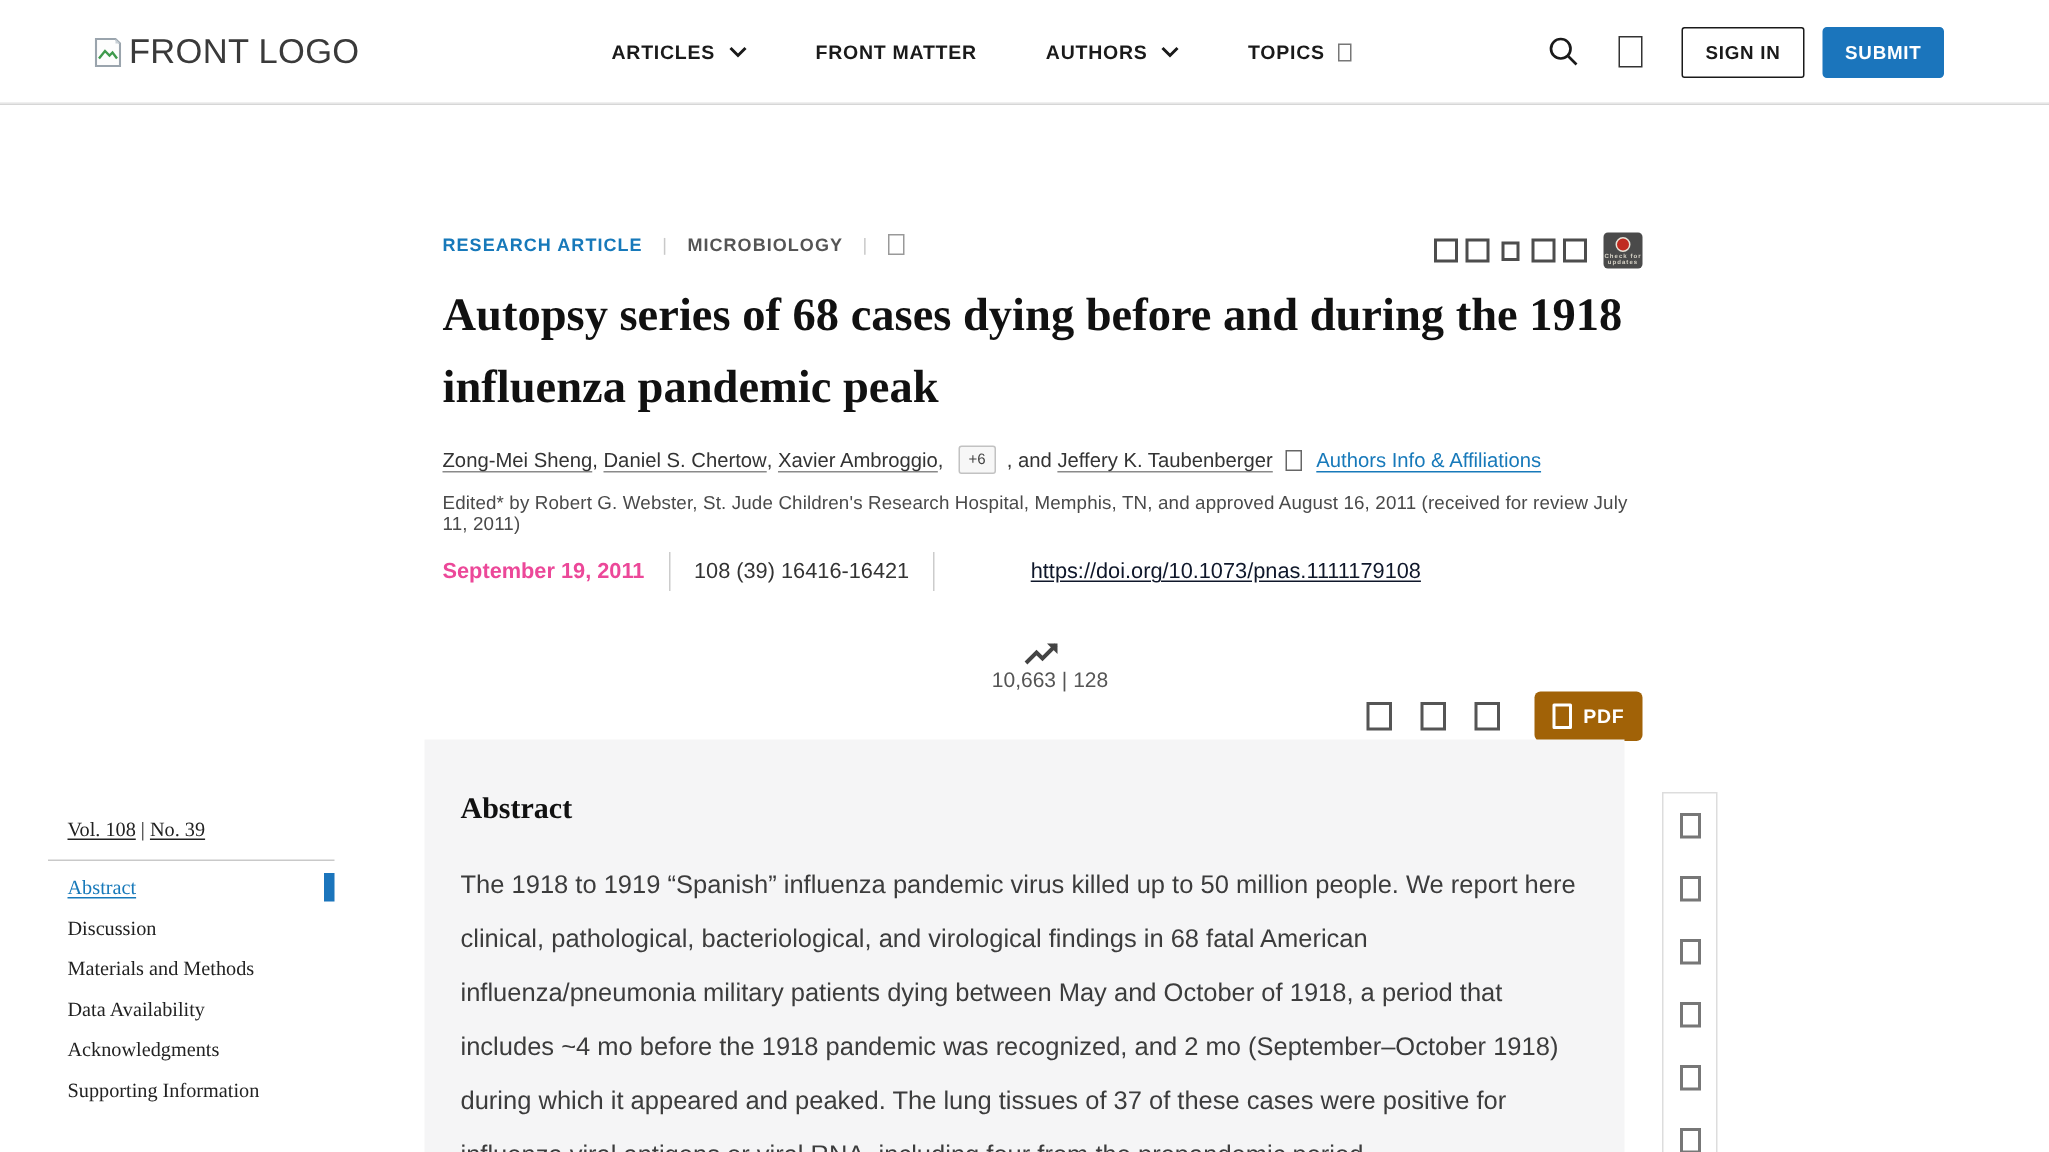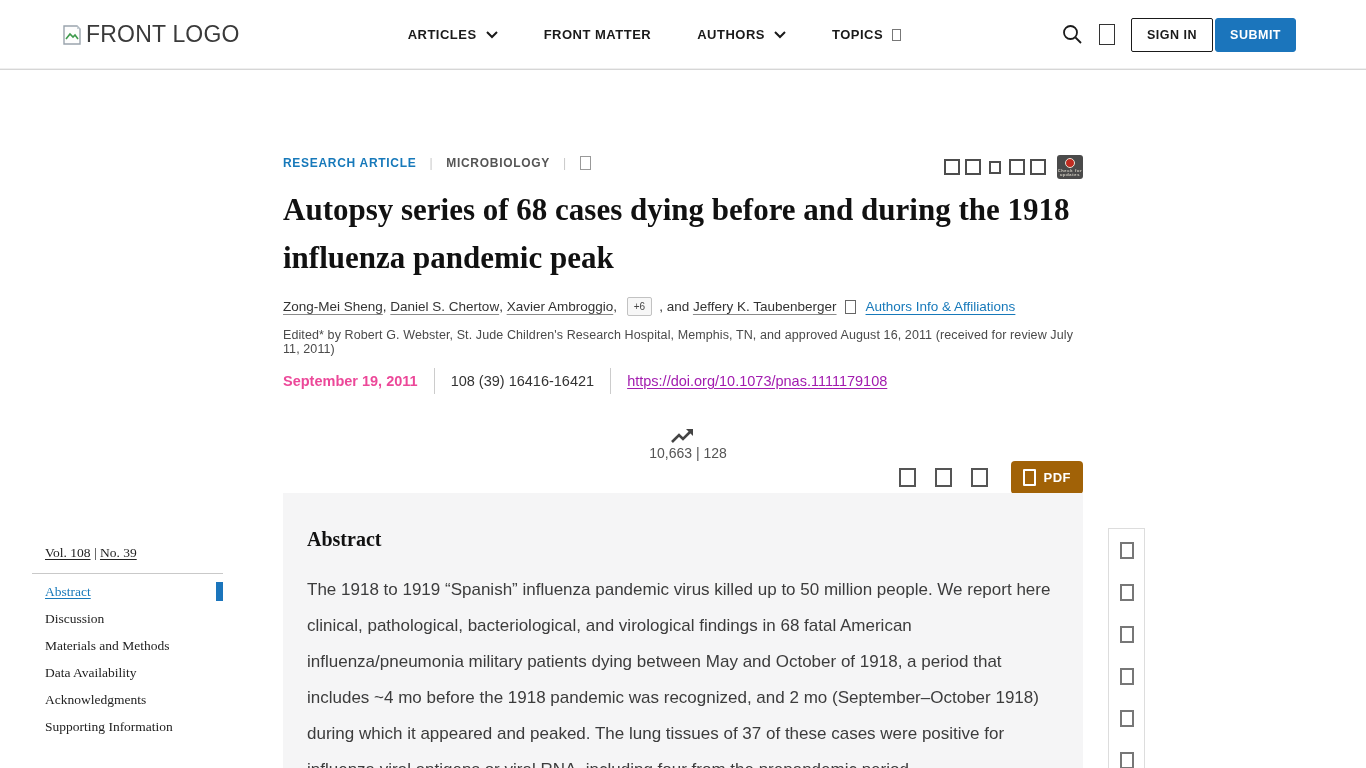--- a/index.html
+++ b/index.html
@@ -7,33 +7,33 @@
               font-family:"Liberation Sans", sans-serif; position:relative; }
 
   
   .header { height:70px; display:flex; align-items:center;
             border-bottom:1px solid #d6d6d6; box-shadow:0 -1px 0 #efefef inset; background:#fff; }
   .logo { margin-left:62px; display:flex; align-items:center; gap:5px; cursor:pointer; }
   .logo-text { font-size:23px; color:#3a3a3a; letter-spacing:0.2px; }
   .main-nav { margin-left:168px; display:flex; align-items:center; gap:46px; }
   .nav-item { display:flex; align-items:center; gap:9px; font-weight:bold; font-size:13px;
               color:#1a1a1a; letter-spacing:0.5px; cursor:pointer; white-space:nowrap; }
-  .hdr-right { margin-left:auto; margin-right:70px; display:flex; align-items:center; gap:16px; }
+  .hdr-right { margin-left:auto; margin-right:70px; display:flex; align-items:center; gap:26px; }
   .btn-signin { background:#fff; border:1px solid #1a1a1a; padding:9px 15px; font-weight:bold;
                 font-size:12.5px; letter-spacing:0.5px; color:#1a1a1a; cursor:pointer; border-radius:2px;
                 font-family:"Liberation Sans",sans-serif; }
   .btn-submit { background:#1b75bc; border:1px solid #1b75bc; padding:9px 14px; font-weight:bold;
                 font-size:12.5px; letter-spacing:0.5px; color:#fff; cursor:pointer; border-radius:3px;
                 margin-left:-14px; font-family:"Liberation Sans",sans-serif; }
 
   
   .ph-box { display:inline-block; border:2px solid #4d4d4d; background:transparent; }
 
   
-  .article-col { position:absolute; left:283px; top:156px; width:800px; }
+  .article-col { position:absolute; left:295px; top:156px; width:800px; }
   .kicker { display:flex; align-items:center; gap:13px; font-size:12px; font-weight:bold;
             letter-spacing:0.7px; }
   .kicker .type { color:#1779ba; cursor:pointer; }
   .kicker .cat  { color:#555; cursor:pointer; }
   .kicker .pipe { color:#c9c9c9; font-weight:normal; }
   .kicker-icons { position:absolute; right:0; top:-1px; display:flex; align-items:center; gap:5px; }
   .share-box { width:16px; height:16px; border:2px solid #4d4d4d; }
   .share-box.sm { width:12px; height:13px; margin:0 3px; }
   .check-badge { width:26px; height:24px; background:#4a4a4a; border-radius:3px; margin-left:6px;
                  display:flex; flex-direction:column; align-items:center; justify-content:center;
@@ -53,21 +53,21 @@
                font-size:10px; padding:3px 6px; border-radius:2px; margin:0 7px 0 6px; cursor:pointer; }
   .orcid-ph { width:11px; height:14px; border:1.5px solid #666; display:inline-block;
               margin:0 10px 0 8px; }
   .info-link { color:#1779ba; text-decoration:underline; text-underline-offset:3px; cursor:pointer; }
 
   .edited-line { margin-top:12px; font-size:12.5px; color:#4a4a4a; letter-spacing:0.1px; }
 
   .pub-row { margin-top:12px; display:flex; align-items:center; font-size:14.5px; color:#333; }
   .pub-date { font-weight:bold; color:#ec4899; }
   .vsep { border-left:1px solid #ccc; height:26px; margin:0 16px; }
-  .doi-link { color:#a21caf; text-decoration:underline; text-underline-offset:2px; cursor:pointer; }
+  .doi-link { color:#0f172a; text-decoration:underline; text-underline-offset:2px; cursor:pointer;margin-left:48px; }
 
   .metrics-row { margin-top:33px; display:flex; align-items:center;flex-direction:column; }
   .metrics-text { margin-left:10px; font-size:14px; color:#555; }
   .metrics-icons { margin-left:auto; display:flex; align-items:center; gap:19px; }
   .m-box { width:17px; height:19px; border:2px solid #555; cursor:pointer; }
   .pdf-btn { margin-left:4px; background:#a16207; border:none; border-radius:4px; color:#fff;
              font-weight:bold; font-size:13px; letter-spacing:0.5px; display:flex; align-items:center;
              gap:8px; padding:8px 12px; cursor:pointer; font-family:"Liberation Sans",sans-serif; }
   .pdf-icon { width:13px; height:17px; border:2px solid #fff; border-radius:1px; }
 

